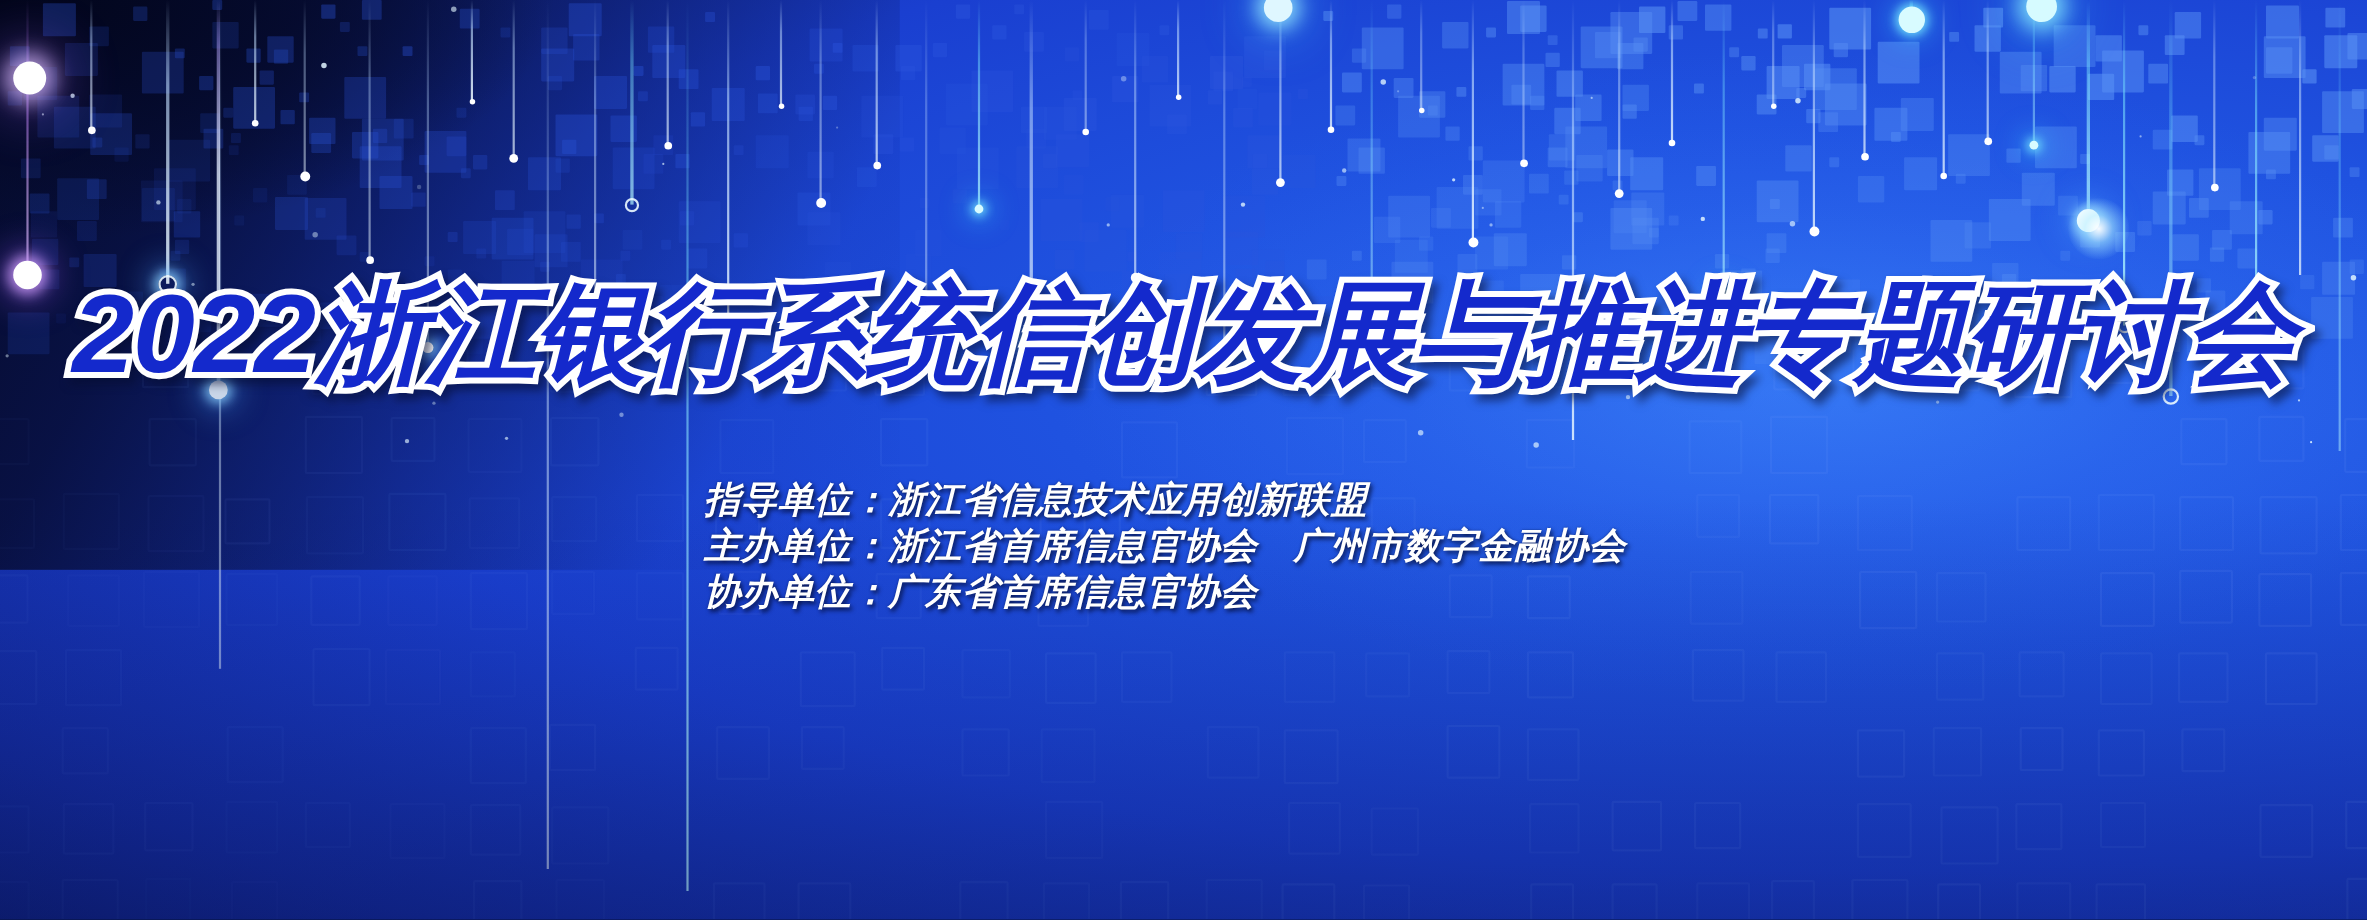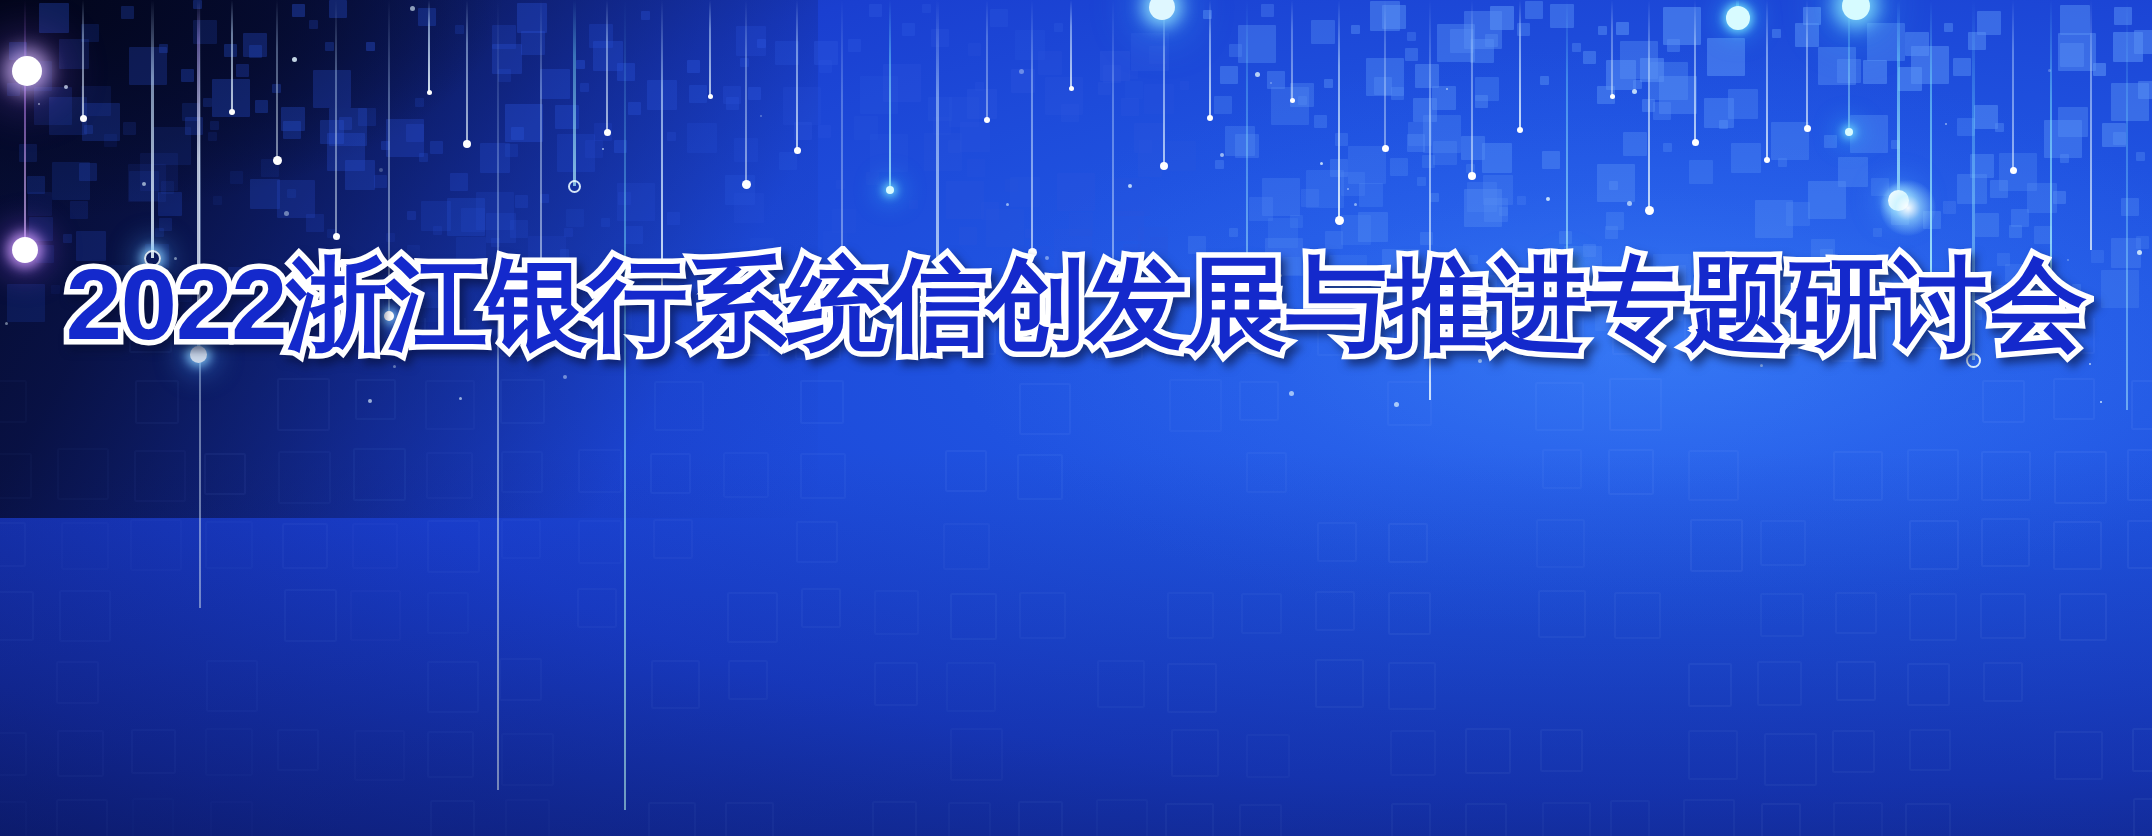--- a/index.html
+++ b/index.html
@@ -102,21 +102,21 @@
     background: #ffffff;
     box-shadow: 0 0 12px 5px rgba(210,160,255,0.8), 0 0 30px 14px rgba(160,90,250,0.35);
   }
   .spark {
     position: absolute;
     border-radius: 50%;
     background: rgba(225,245,255,0.9);
   }
 
   
-  .content { position: absolute; inset: 0; }
+  .content { position: absolute; inset: 0; font-style: italic; }
 
   .main-title {
     position: absolute;
     left: 0; right: 0;
     top: 186px;
     text-align: center;
     font-size: 101px;
     line-height: 1.0;
     font-weight: 700;
     letter-spacing: -1px;
@@ -924,18 +924,23 @@
       <div style="position: absolute; left: 1842px; top: -8px; width: 28px; height: 28px; border-radius: 50%; background: rgb(214, 251, 255); box-shadow: rgba(140, 240, 255, 0.8) 0px 0px 18px 8px, rgba(60, 190, 255, 0.32) 0px 0px 44px 20px;"></div>
       <div style="position: absolute; left: 1880px; top: 180px; width: 56px; height: 56px; border-radius: 50%; background: radial-gradient(circle, rgba(255, 255, 255, 0.95) 0%, rgba(170, 235, 255, 0.55) 32%, rgba(70, 170, 255, 0) 72%);"></div>
     </div>
 
   <div class="bg-vignette-bottom"></div>
 
   <div class="content">
 
     <h1 class="main-title">2022浙江银行系统信创发展与推进专题研讨会</h1>
 
+    <div class="org-block">
+      <span class="org-line">指导单位：浙江省信息技术应用创新联盟</span>
+      <span class="org-line">主办单位：浙江省首席信息官协会　广州市数字金融协会</span>
+      <span class="org-line">协办单位：广东省首席信息官协会</span>
+    </div>
 
     <div class="meta-block">
     </div>
 
   </div>
 </div>
 
 </body></html>

